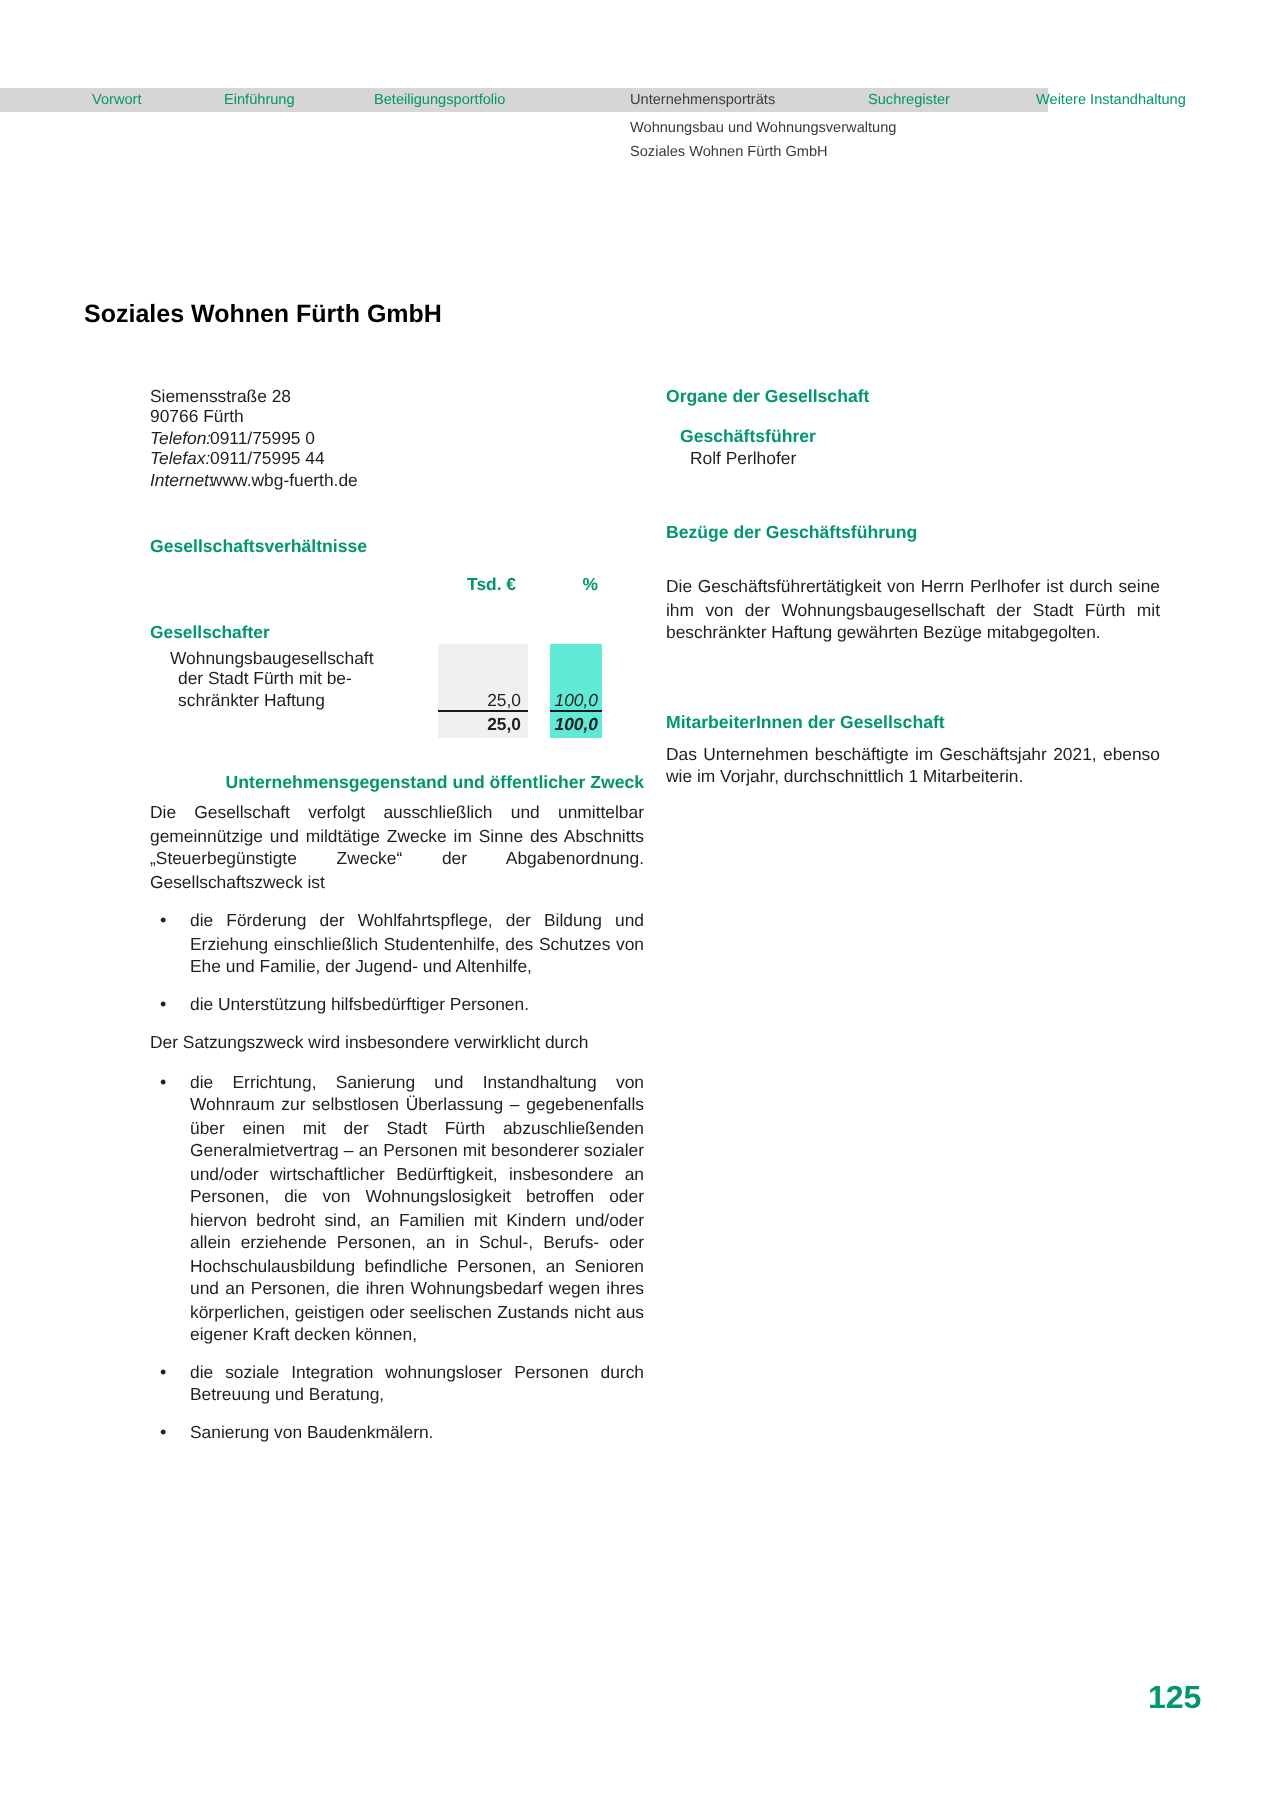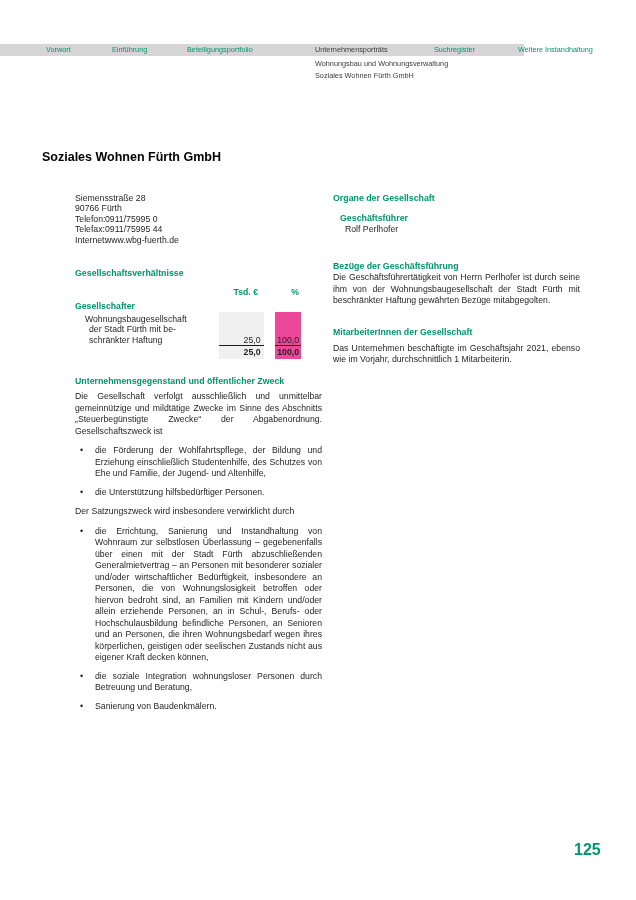--- a/index.html
+++ b/index.html
@@ -33,54 +33,54 @@
   .page-title {
     position:absolute; left:42px; top:150px;
     font-size:12.5px; font-weight:bold; color:#000;
   }
 
   .col { position:absolute; top:193px; width:247px; }
   .col-left  { left:75px; }
   .col-right { left:333px; }
 
   .addr { font-size:8.7px; line-height:10.4px; color:#1f1f1f; }
-  .addr .lbl { display:inline-block; width:30px; }
+  .addr .lbl { display:inline-block; width:30px;font-style:italic; }
   .addr a { color:#1f1f1f; text-decoration:none; }
 
   .ghead {
     font-size:8.8px; font-weight:bold; color:#00966e; line-height:11px;
   }
   .gsub { font-size:8.8px; font-weight:bold; color:#00966e; line-height:11px; }
 
   .h-gv   { margin-top:23px; }
-  .h-uz   { margin-top:17px; }
+  .h-uz   { margin-top:17px;text-align:right; }
 
   
   .sh-table { margin-top:8px; width:226px; font-size:8.7px; }
   .sh-row { display:flex; }
   .sh-label-col { width:137px; }
   .sh-val1 { width:50px; margin-right:11px; }
   .sh-val2 { width:28px; }
   .sh-head { height:12px; }
   .sh-head .sh-val1, .sh-head .sh-val2 {
     font-weight:bold; color:#00966e; text-align:right;
   }
   .sh-head .sh-val1 { padding-right:4px; }
   .sh-head .sh-val2 { padding-right:2px; }
-  .sh-group { margin-top:2px; line-height:11px;align-items:flex-end; }
+  .sh-group { margin-top:12px; line-height:11px;align-items:flex-end; }
   .sh-group .sh-label-col { font-weight:bold; color:#00966e; }
   .sh-data .sh-label-col { line-height:10.4px; padding-top:2px; }
   .sh-data .line-first { padding-left:10px; }
   .sh-data .line-more  { padding-left:14px; }
   .sh-data .sh-val1, .sh-data .sh-val2 {
     display:flex; align-items:flex-end; justify-content:flex-end;
     padding-top:2px;
   }
   .bg1 { background:#f0f0f0;margin-left:20px; }
-  .bg2 { background:#ec4899; }
+  .bg2 { background:#5eead4;font-style:italic; }
   .sh-data .sh-val1 { padding-right:4px; }
   .sh-data .sh-val2 { padding-right:2px; }
   .sh-total .sh-val1, .sh-total .sh-val2 {
     border-top:1px solid #1a1a1a; font-weight:bold; text-align:right;
     padding-top:1px; padding-bottom:2px;
   }
   .sh-total .sh-val1 { padding-right:4px; }
   .sh-total .sh-val2 { padding-right:2px; }
 
   .para {
@@ -97,22 +97,22 @@
   ul.bullets li::before {
     content:"\2022"; position:absolute; left:5px; top:0;
     font-size:9px;
   }
 
   
   .r-gf     { margin-top:9px;  margin-left:7px; }
   .r-name   { margin-top:0;    margin-left:12px; font-size:8.7px; line-height:11px; }
   .r-gv     { margin-top:8px;  margin-left:7px; }
   .r-bez    { margin-top:26px; }
-  .r-p1     { margin-top:0; }
-  .r-mit    { margin-top:20px; }
+  .r-p1     { margin-top:16px; }
+  .r-mit    { margin-top:33px; }
   .r-p2     { margin-top:5px; }
 
   .page-number {
     position:absolute; left:574px; top:841px;
     font-size:16px; font-weight:bold; color:#00966e;
   }
 </style>
 </head>
 <body>
 

